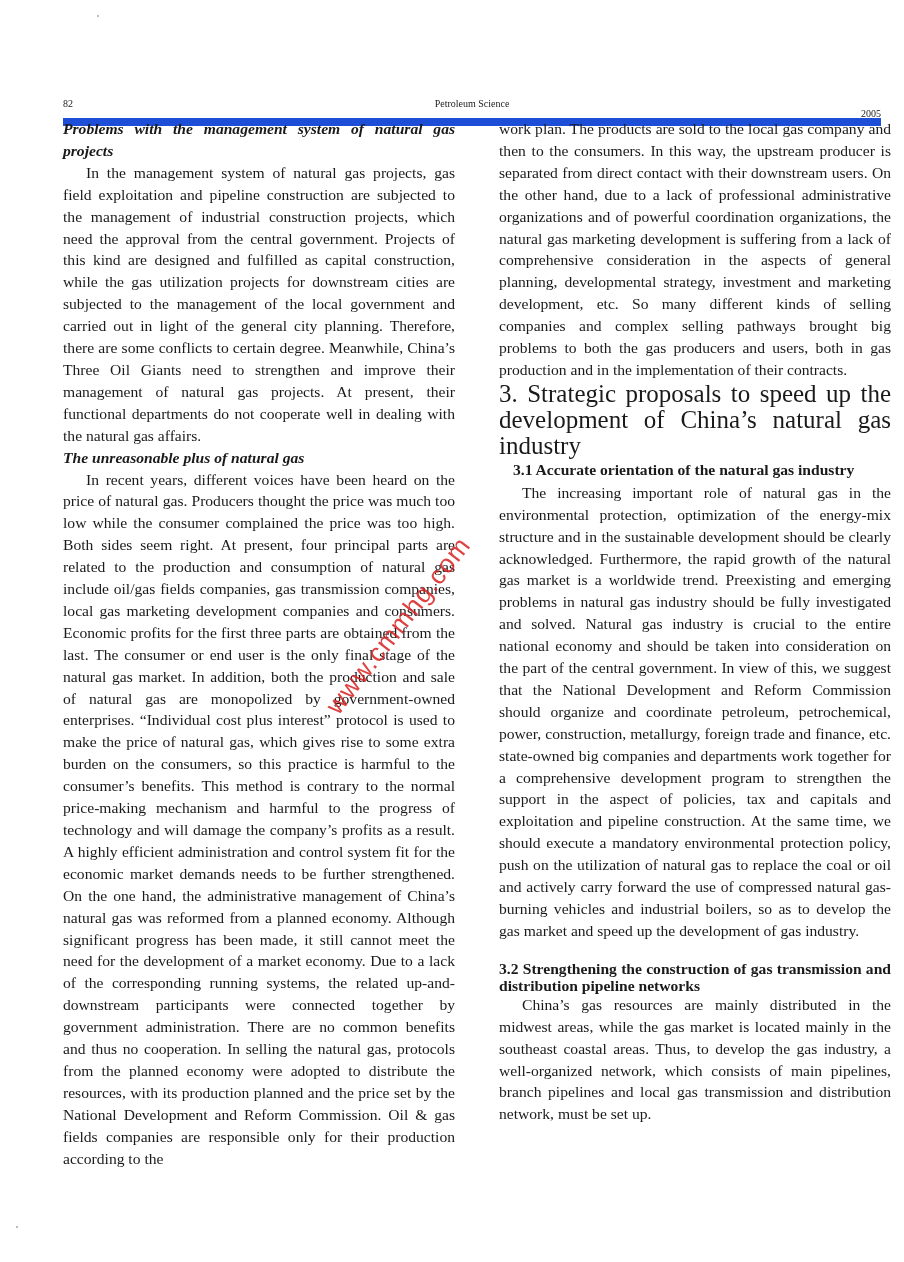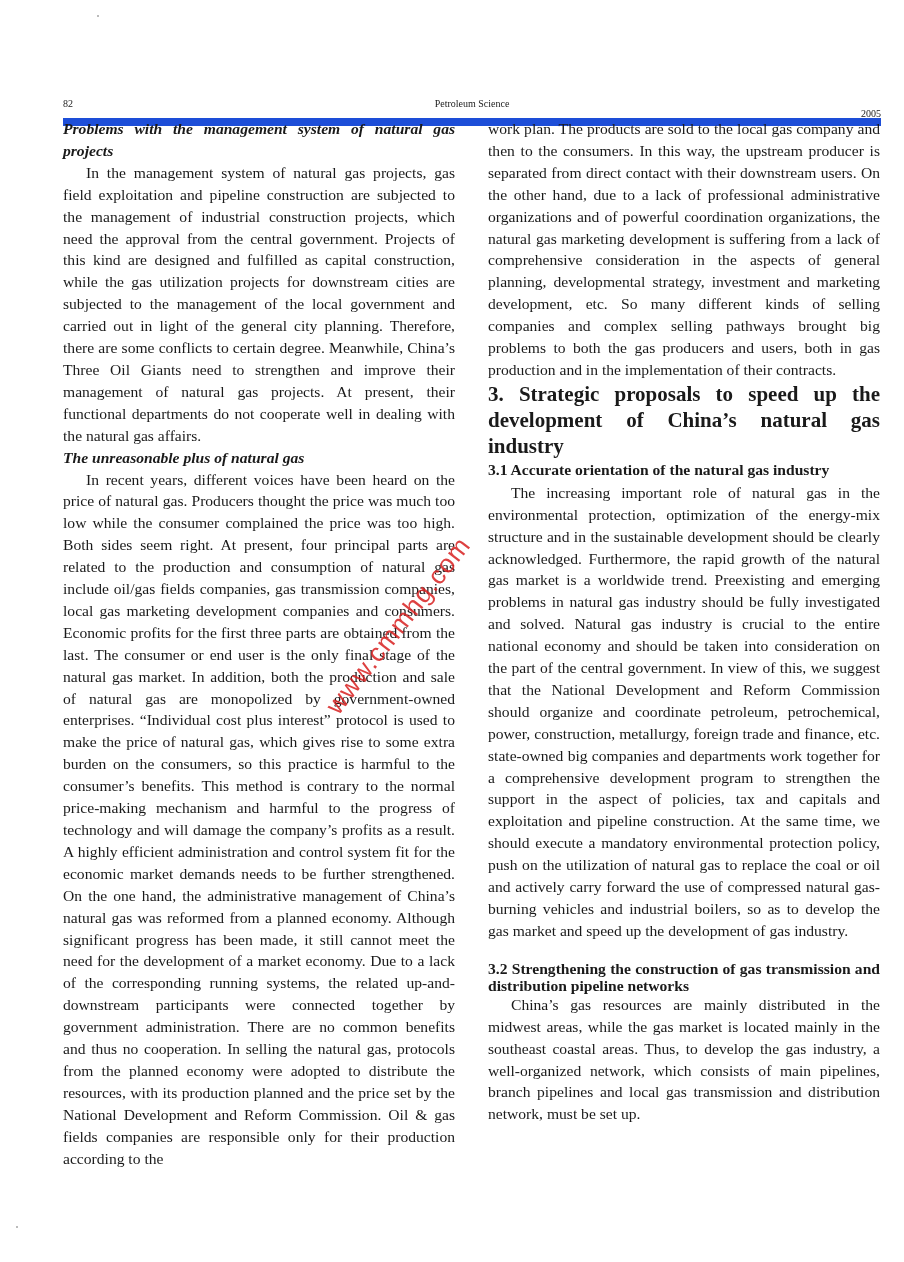--- a/index.html
+++ b/index.html
@@ -5,27 +5,27 @@
   html, body { margin: 0; padding: 0; background: #ffffff; }
   body { width: 904px; height: 1262px; position: relative; overflow: hidden;
          font-family: "Liberation Serif", "DejaVu Serif", serif; color: #1a1a1a; }
   .running-head { position: absolute; left: 63px; top: 96px; width: 818px; height: 22px;
                   font-size: 10px; border-bottom: 8px solid #1d4ed8; }
   .running-head .pg { position: absolute; left: 0; top: 2px; }
   .running-head .journal { position: absolute; left: 0; right: 0; top: 2px; text-align: center; }
   .running-head .year { position: absolute; right: 0; top: 12px; }
   .col { position: absolute; top: 118px; width: 392px; font-size: 15.6px; line-height: 21.9px; }
   .col.left { left: 63px; }
-  .col.right { left: 488px; }
+  .col.right { left: 499px; }
   .col p { margin: 0; text-align: justify; }
   .col p.indent { text-indent: 23px; }
   .sub-italic { font-weight: bold; font-style: italic; margin: 0; }
-  .h-section { font-weight: bold; font-size: 21px; line-height: 26px; margin: 17px 0 14px 0; text-align: justify; }
+  .h-section { font-weight: normal; font-size: 25px; line-height: 26px; margin: 17px 0 14px 0; text-align: justify; }
   .h-sub { font-weight: bold; font-size: 15.6px; margin: 0; }
-  .h-sub.first { margin-bottom: 1px; }
+  .h-sub.first { margin-bottom: 1px; margin-left: 14px; }
   .h-sub.spaced { margin-top: 18px; line-height: 17px; }
   .watermark { position: absolute; left: 290px; top: 610px; transform: rotate(-52deg);
                color: #d82020; opacity: 0.85; font-family: "Liberation Sans", sans-serif;
                font-size: 26px; letter-spacing: 1px; pointer-events: none; }
   .speck { position: absolute; width: 2px; height: 2px; background: #bbb; }
 </style>
 </head>
 <body>
 
 <div class="speck" style="left:97px;top:15px;"></div>

